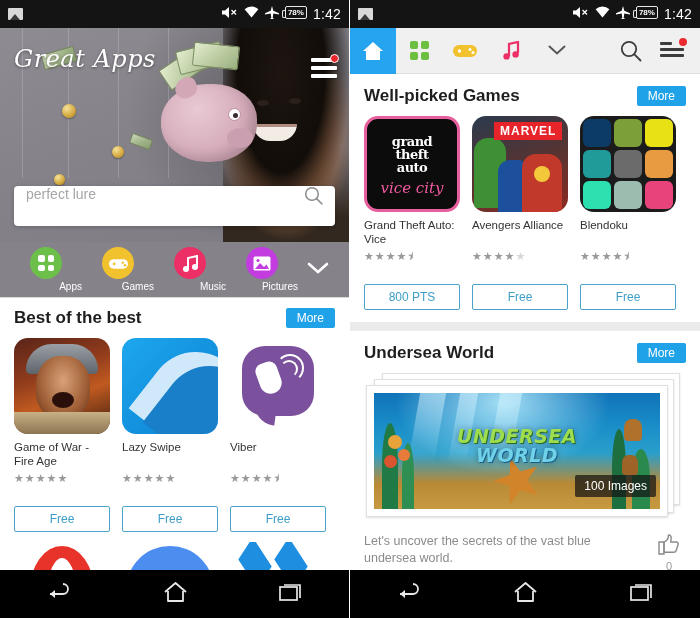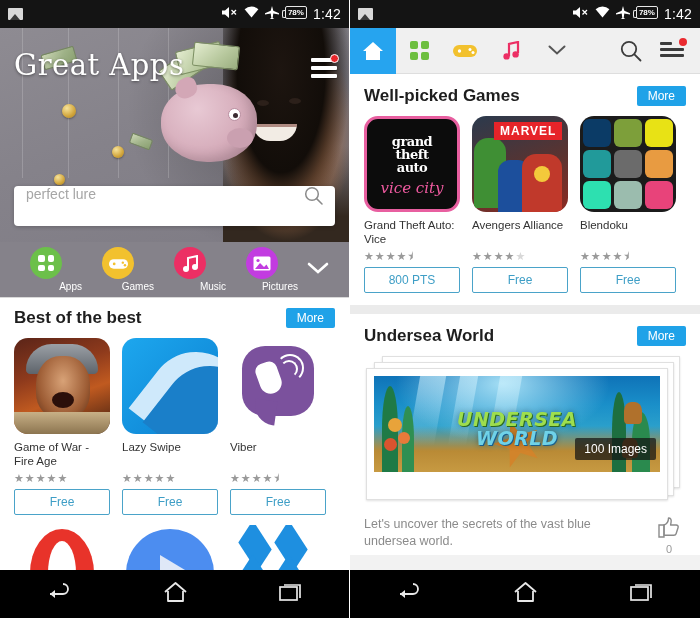--- a/index.html
+++ b/index.html
@@ -81,23 +81,23 @@
   }
   .pig .eyeP { position: absolute; width: 13px; height: 13px; background: #fff; border-radius: 50%; top: 24px; right: 16px; border:1px solid #b98ea0; }
   .pig .eyeP:after { content:""; position:absolute; width:5px; height:5px; background:#3a2b31; border-radius:50%; top:4px; left:4px; }
   .pig .snout { position: absolute; width: 26px; height: 20px; background:#caa0b0; border-radius:50%; bottom:14px; right:4px; }
   .moneyfan { position:absolute; right: 108px; top: 10px; width: 86px; height: 56px; }
   .moneyfan .bill2 {
     position:absolute; width: 46px; height: 24px; border-radius:2px;
     background: linear-gradient(135deg,#e3eccf,#b6c79c 60%,#9aae7f); border:1px solid #7c8f63;
   }
   .hero-title {
-    position: absolute; left: 14px; top: 20px; color: #ffffff;
-    font-family: "DejaVu Serif", serif; font-size: 29px; line-height: 34px; font-weight: normal;
-    text-shadow: 0 1px 3px rgba(0,0,0,0.45); letter-spacing: .5px;
+    position: absolute; left: 14px; top: 14px; color: #ffffff;
+    font-family: "DejaVu Serif", serif; font-size: 24px; line-height: 34px; font-weight: normal;
+    text-shadow: 0 1px 3px rgba(0,0,0,0.45); letter-spacing: .5px; font-style: italic;
   }
   .hamburger {
     position: absolute; right: 12px; top: 30px; width: 26px; height: 19px; cursor: pointer;
   }
   .hamburger span { display:block; height: 4px; background:#ffffff; border-radius:1px; margin-bottom:4px; box-shadow:0 1px 1px rgba(0,0,0,.35); }
   .hamburger .reddot {
     position:absolute; right:-2px; top:-4px; width:9px; height:9px; border-radius:50%;
     background:#e8262b; border:1px solid #fff;
   }
   .searchbox {
@@ -132,21 +132,21 @@
     margin-left: auto; background: #1fa2e8; color: #fff; font-size: 12px;
     padding: 3px 11px; border-radius: 2px; border: none; cursor: pointer;
     font-family: "Liberation Sans", sans-serif;
   }
   .approw { display: flex; gap: 12px; }
   .appcard { width: 96px; }
   .appicon { width: 96px; height: 96px; border-radius: 14px; overflow: hidden; position: relative; }
   .appname { font-size: 11.5px; color: #333; line-height: 14px; margin-top: 6px; height: 28px; }
   .stars { margin-top: 4px; letter-spacing: 1px; color: #9a9a9a; font-size: 11px; line-height: 12px; }
   .pricebtn {
-    margin-top: 5px; display: block; width: 100%; text-align: center;
+    margin-top: 22px; display: block; width: 100%; text-align: center;
     border: 1px solid #4aa3c9; color: #3e9ec6; background: #fff; font-size: 12px;
     padding: 5px 0; border-radius: 2px; cursor: pointer; font-family: "Liberation Sans", sans-serif;
   }
 
   
   .ic-gow { background: linear-gradient(160deg,#5a2418,#8e3a1c 35%,#c05a20 60%,#3a1b10); }
   .ic-gow .face { position:absolute; left:22px; top:18px; width:54px; height:62px;
     background: radial-gradient(ellipse at 50% 40%, #d8a277, #9c5b33 65%, #5e3018);
     border-radius: 45% 45% 40% 40%; }
   .ic-gow .helm { position:absolute; left:12px; top:6px; width:72px; height:30px;
@@ -215,21 +215,21 @@
   .rwrap { background:#f2f2f2; }
   .gap { height:9px; background:#ebebeb; }
 
   
   .usea-stack { position: relative; margin-top: 4px; height: 150px; }
   .usea-stack .sheet { position:absolute; background:#fff; border:1px solid #e0e0e0; box-shadow:0 1px 2px rgba(0,0,0,.12); }
   .usea-stack .s1 { left:18px; right:6px; top:0px; height:132px; }
   .usea-stack .s2 { left:10px; right:12px; top:6px; height:134px; }
   .usea-stack .s3 { left:2px; right:18px; top:12px; height:132px; }
   .usea-img {
-    position:absolute; left:10px; top:20px; right:26px; height:96px; overflow:hidden;
+    position:absolute; left:10px; top:20px; right:26px; height:116px; overflow:hidden;
     background:
       radial-gradient(ellipse at 45% 8%, rgba(190,240,255,.85) 0%, rgba(60,170,220,0) 48%),
       linear-gradient(180deg,#0f73b8 0%, #1a8fc9 30%, #2a9fcb 52%, #b98a35 78%, #c79a42 100%);
   }
   .usea-img .ray { position:absolute; top:0; width:26px; height:70px; background:linear-gradient(180deg,rgba(215,245,255,.55),rgba(215,245,255,0)); transform:skewX(-10deg); }
   .usea-img .kelp { position:absolute; bottom:0; background:#1f7a46; border-radius:50% 50% 0 0; }
   .usea-img .coral { position:absolute; border-radius:50%; }
   .usea-img .star {
     position:absolute; left:42%; bottom:8px; width:46px; height:44px; background:#d2842b;
     clip-path: polygon(50% 0%, 62% 36%, 100% 38%, 70% 60%, 82% 100%, 50% 76%, 18% 100%, 30% 60%, 0 38%, 38% 36%);

